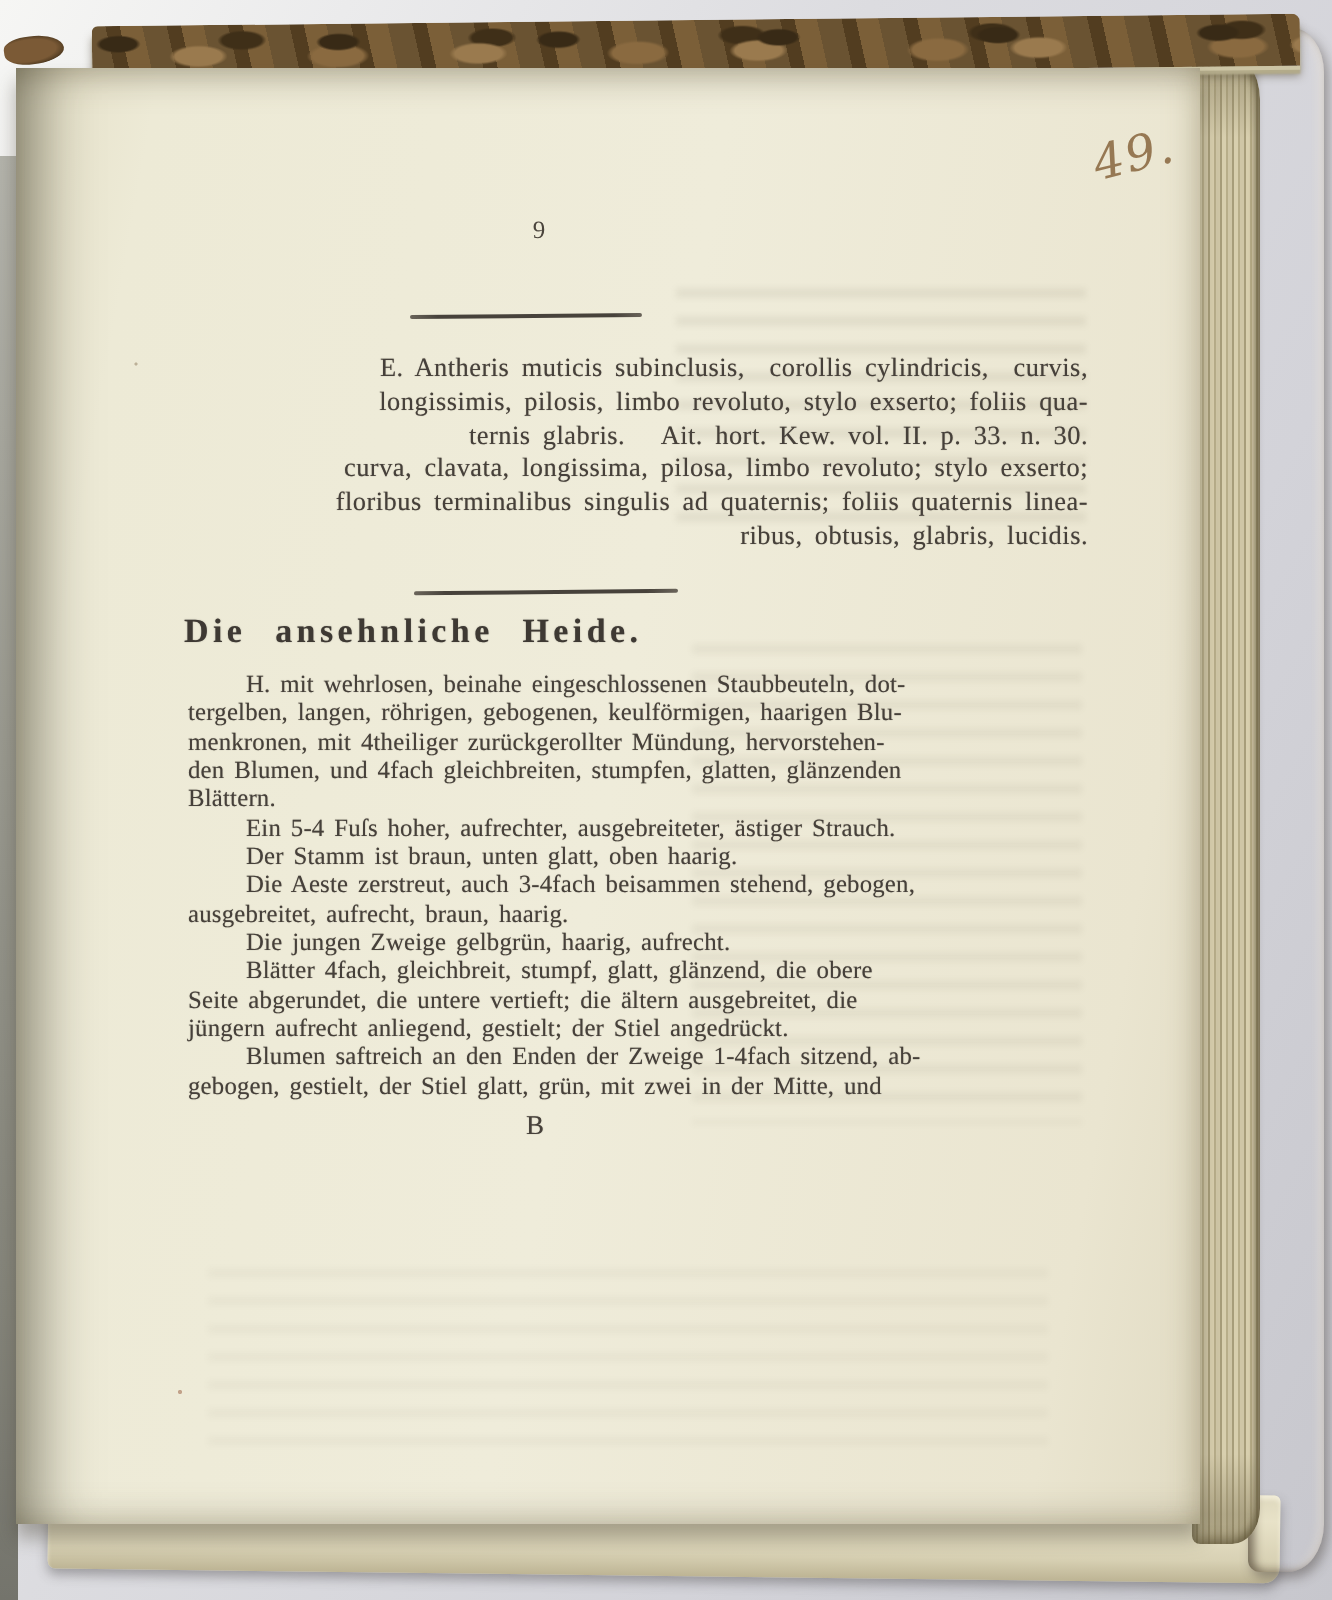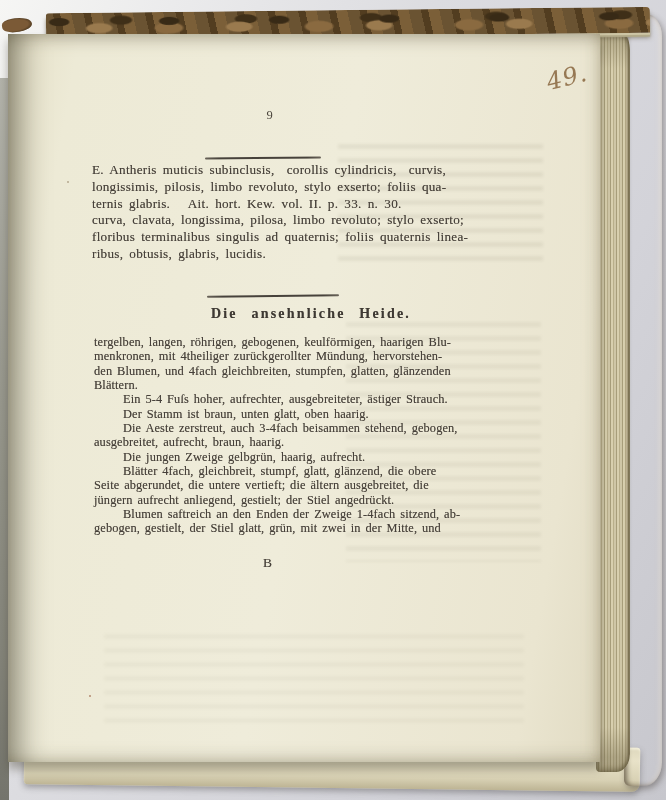--- a/index.html
+++ b/index.html
@@ -88,25 +88,25 @@
     font-size:12.5px;letter-spacing:1px;color:#4a443c;}
   .title{
     position:absolute;left:0;top:95px;width:524px;margin:0;text-align:center;
     font-size:14.5px;font-weight:bold;letter-spacing:2.6px;word-spacing:9px;
     color:#423c35;text-shadow:0 0 .6px rgba(66,60,50,.55);
   }
   .rule{position:absolute;height:2.4px;background:linear-gradient(90deg,#6a645a,#47423b 12%,#47423b 88%,#6a645a);border-radius:2px;}
   .rule1{left:197px;top:123px;width:116px;transform:rotate(-0.5deg);}
   .rule2{left:199px;top:261px;width:132px;transform:rotate(-0.6deg);}
   .tline{white-space:pre;color:#46403a;text-shadow:0 0 .5px rgba(70,62,50,.5);}
-  .latin{position:absolute;left:84px;top:128px;width:452px;}
+  .latin{position:absolute;left:84px;top:142px;width:452px;text-align:right;}
   .latin .tline{font-size:13.2px;line-height:16.8px;letter-spacing:.25px;word-spacing:2.6px;}
   .german-heading{
-    position:absolute;left:84px;top:272px;width:438px;margin:0;text-align:center;
-    font-size:14px;font-weight:bold;letter-spacing:2.2px;word-spacing:8px;
+    position:absolute;left:84px;top:272px;width:438px;margin:0;text-align:left;
+    font-size:17px;font-weight:bold;letter-spacing:2.2px;word-spacing:8px;
     color:#3e3933;text-shadow:0 0 .6px rgba(62,57,51,.5);
   }
   .german{position:absolute;left:86px;top:301px;width:444px;}
   .german .tline{font-size:12.4px;line-height:14.35px;letter-spacing:.1px;word-spacing:1.7px;}
   .indent{padding-left:32px;}
   .german .indent{padding-left:29px;}
   .signature{position:absolute;left:255px;top:521px;font-size:13.5px;color:#46403a;
     text-shadow:0 0 .5px rgba(70,62,50,.5);}
 </style>
 </head>
@@ -141,20 +141,21 @@
       <div class="tline">curva, clavata, longissima, pilosa, limbo revoluto; stylo exserto;</div>
       <div class="tline">floribus terminalibus singulis ad quaternis; foliis quaternis linea-</div>
       <div class="tline">ribus, obtusis, glabris, lucidis.</div>
     </div>
 
     <div class="rule rule2"></div>
 
     <h2 class="german-heading">Die ansehnliche Heide.</h2>
 
     <div class="german">
+      <div class="tline indent">H. mit wehrlosen, beinahe eingeschlossenen Staubbeuteln, dot-</div>
       <div class="tline">tergelben, langen, röhrigen, gebogenen, keulförmigen, haarigen Blu-</div>
       <div class="tline">menkronen, mit 4theiliger zurückgerollter Mündung, hervorstehen-</div>
       <div class="tline">den Blumen, und 4fach gleichbreiten, stumpfen, glatten, glänzenden</div>
       <div class="tline">Blättern.</div>
       <div class="tline indent">Ein 5-4 Fuſs hoher, aufrechter, ausgebreiteter, ästiger Strauch.</div>
       <div class="tline indent">Der Stamm ist braun, unten glatt, oben haarig.</div>
       <div class="tline indent">Die Aeste zerstreut, auch 3-4fach beisammen stehend, gebogen,</div>
       <div class="tline">ausgebreitet, aufrecht, braun, haarig.</div>
       <div class="tline indent">Die jungen Zweige gelbgrün, haarig, aufrecht.</div>
       <div class="tline indent">Blätter 4fach, gleichbreit, stumpf, glatt, glänzend, die obere</div>

